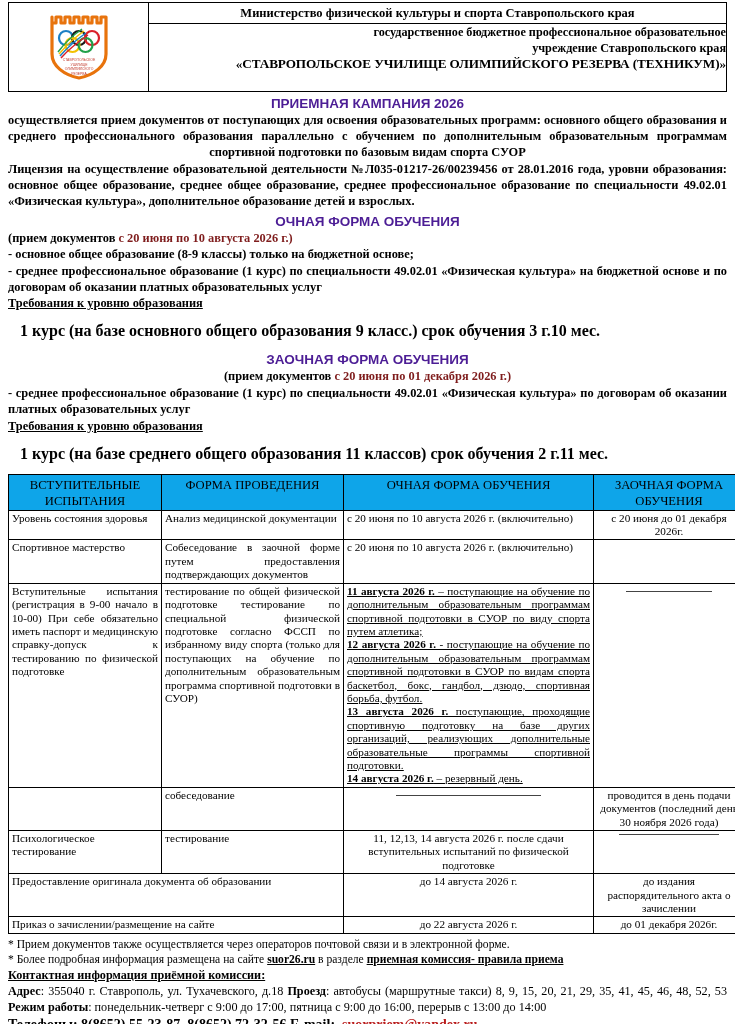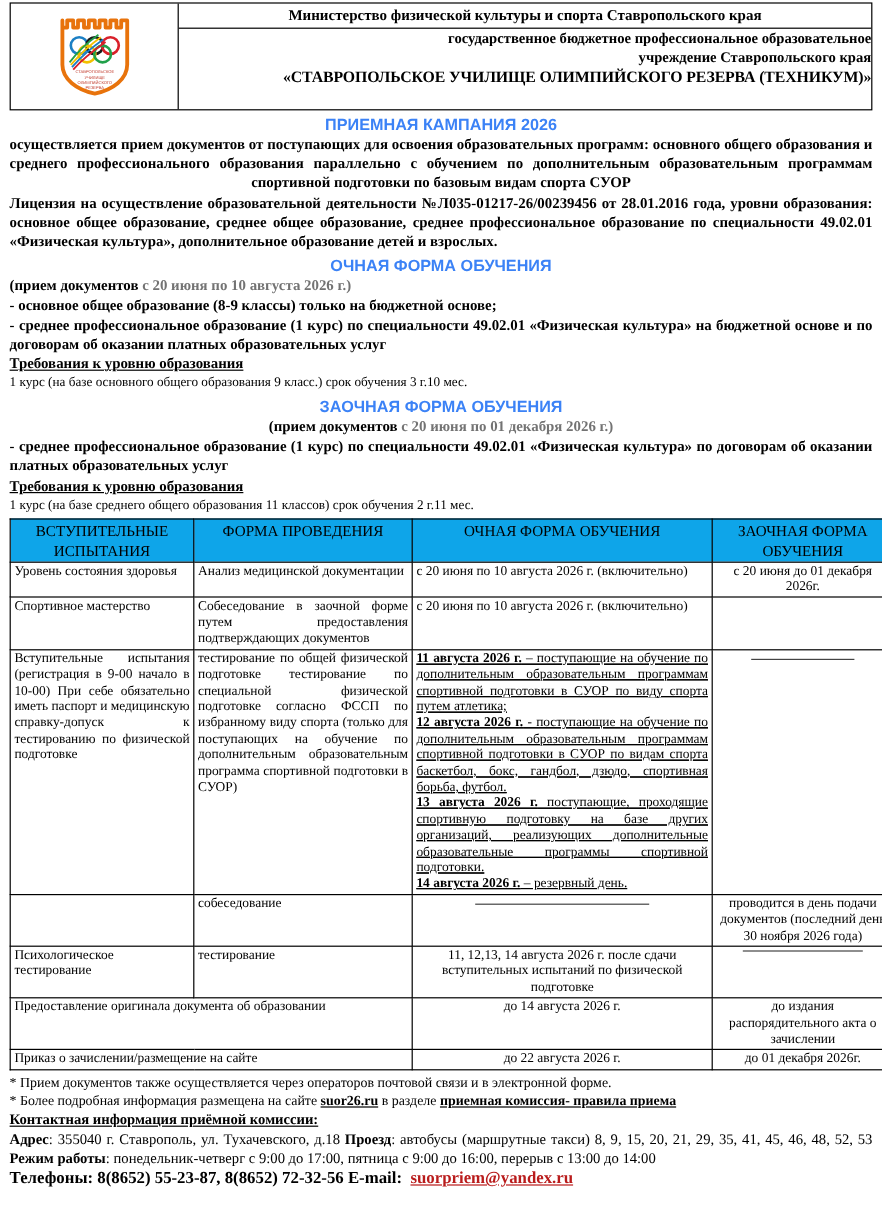--- a/index.html
+++ b/index.html
@@ -69,21 +69,21 @@
     line-height: 15.5px;
     padding-top: 1px;
   }
   .hdr-caps {
     font-size: 13.2px;
     letter-spacing: -0.1px;
   }
 
   
   .red-title {
-    color: #3b82f6;
+    color: #4c1d95;
     font-weight: bold;
     text-align: center;
     font-size: 13.5px;
     line-height: 17px;
     font-family: "Liberation Sans", "DejaVu Sans", sans-serif;
     margin-top: 3px;
   }
   .para {
     font-size: 12.4px;
     font-weight: bold;
@@ -108,34 +108,34 @@
     margin: 0;
   }
   .center-b {
     font-size: 12.4px;
     font-weight: bold;
     line-height: 16.4px;
     text-align: center;
     margin: 0;
   }
   .red {
-    color: #737373;
+    color: #7f1d1d;
   }
   .req-head {
     font-size: 12.4px;
     font-weight: bold;
     text-decoration: underline;
     line-height: 16px;
     margin: 0;
   }
   .plain-line {
-    font-size: 11px;
-    font-weight: normal;
+    font-size: 16px;
+    font-weight: bold;
     line-height: 16px;
-    margin: 0;
+    margin: 12px;
   }
 
   
   table.main {
     border-collapse: collapse;
     width: 716px;
     margin-top: 3px;
     table-layout: fixed;
   }
   table.main td, table.main th {

